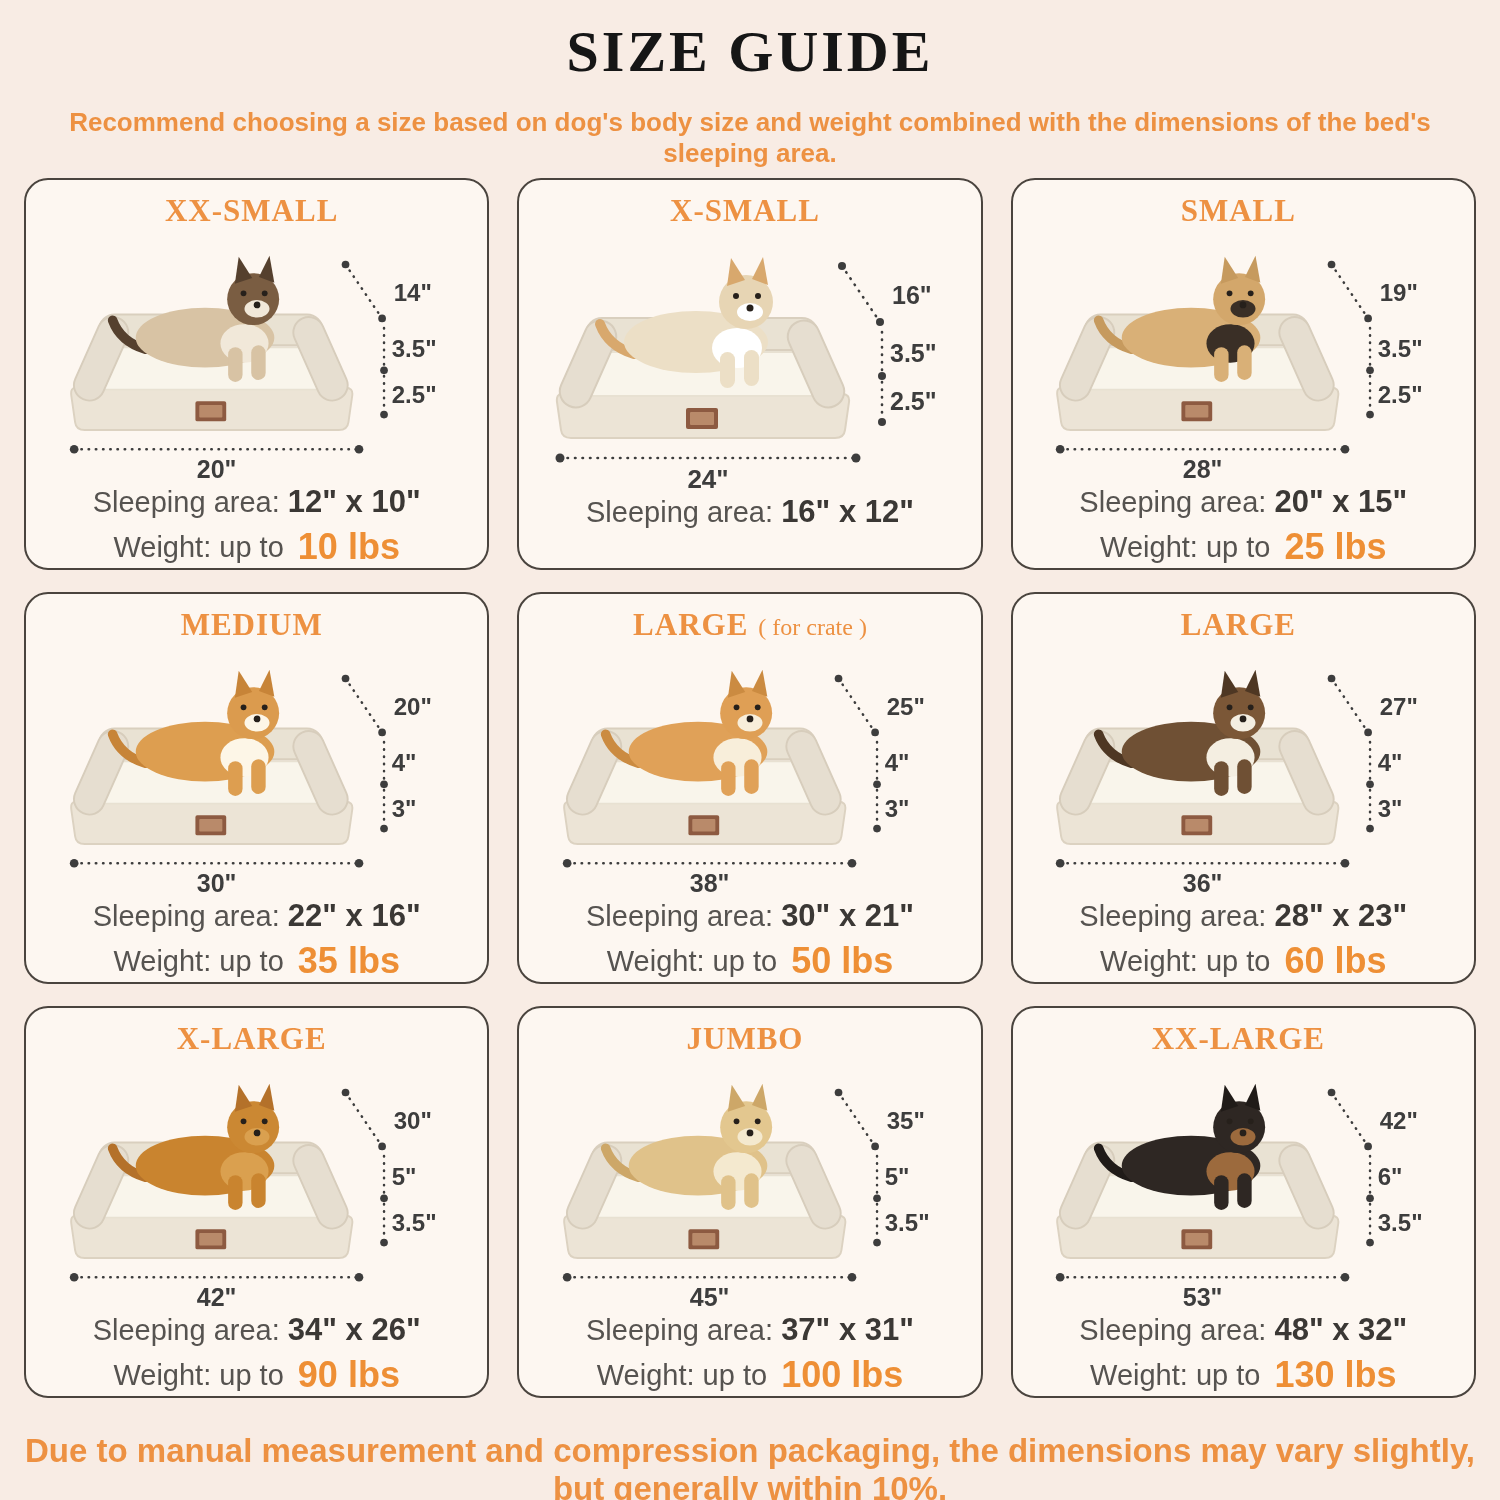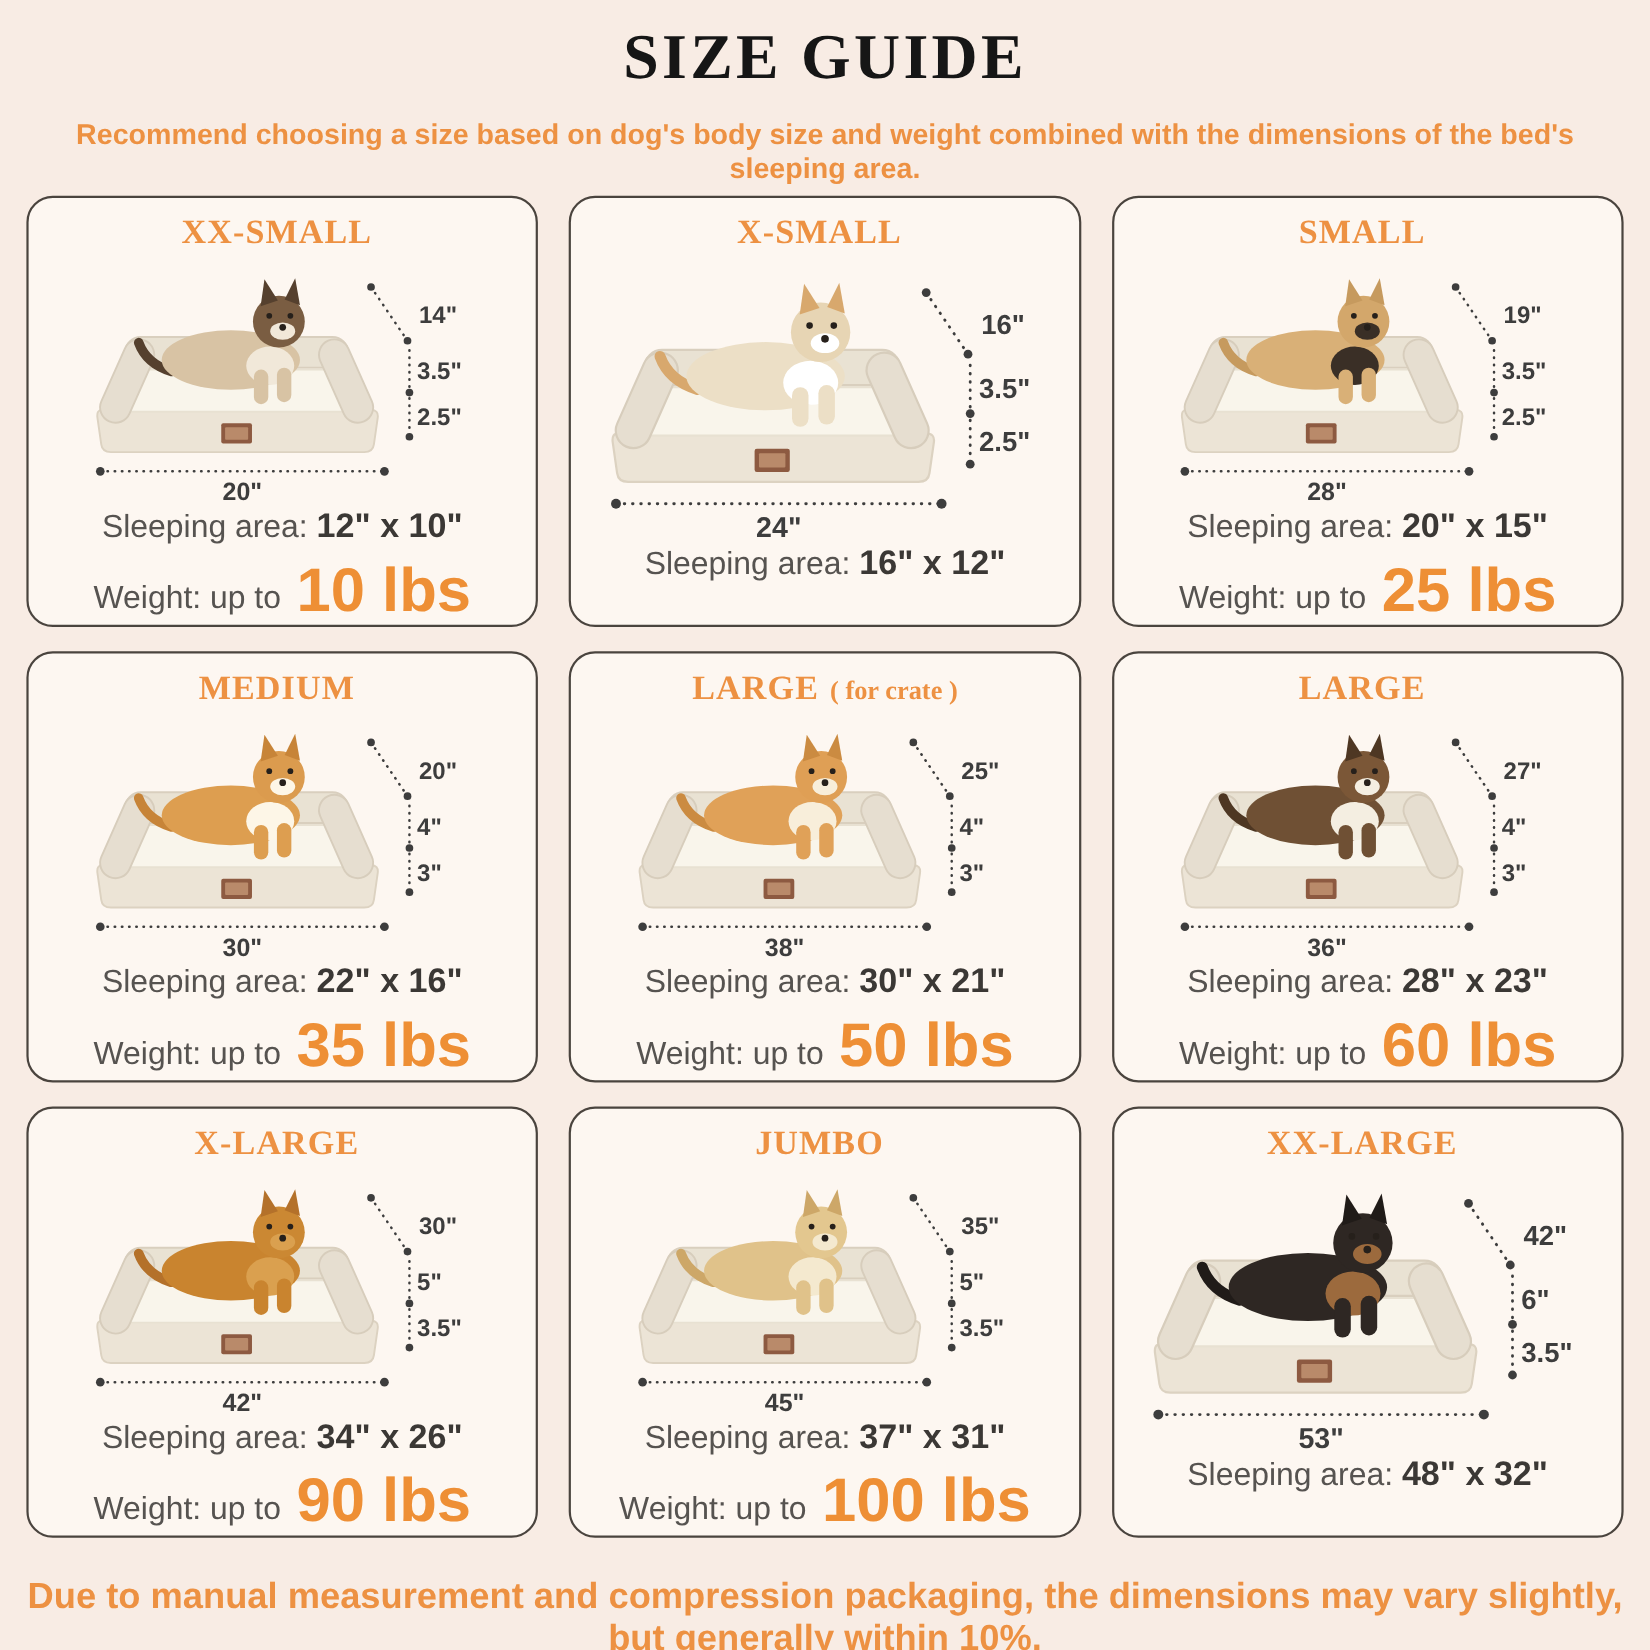--- a/index.html
+++ b/index.html
@@ -41,33 +41,33 @@
   }
   .card-title{
     margin-top:14px;
     font-family:"Liberation Serif",serif;
     font-weight:700;font-size:31px;letter-spacing:1px;
     color:#ed9142;
     text-align:center;line-height:1.1;
     white-space:nowrap;
   }
   .card-title .size-note{
-    font-size:24px;font-weight:700;margin-left:10px;letter-spacing:0;
+    font-size:24px;font-weight:400;margin-left:10px;letter-spacing:0;
   }
   .bed-svg{display:block;margin-top:-2px;}
   .spec-line{
     font-size:29px;color:#565350;line-height:1.0;margin-top:2px;
     text-align:center;white-space:nowrap;
   }
   .spec-line .spec-value{font-weight:700;color:#3b3835;font-size:31px;}
   .weight-line{
     font-size:29px;color:#565350;margin-top:9px;text-align:center;white-space:nowrap;
   }
   .weight-line .weight-value{
-    font-weight:700;color:#ee8f35;font-size:56px;vertical-align:-2px;margin-left:6px;
+    font-weight:700;color:#ee8f35;font-size:36px;vertical-align:-2px;margin-left:6px;
   }
   .footer-note{
     position:absolute;left:0;right:0;top:1432px;
     text-align:center;
     font-weight:700;font-size:33px;
     color:#ed9142;margin:0;
   }
 </style>
 </head>
 <body>
@@ -628,18 +628,23 @@
         <text x="366" y="136" font-size="25" font-weight="700" stroke="none" font-family="Liberation Sans, sans-serif">6"</text>
         <text x="366" y="184" font-size="25" font-weight="700" stroke="none" font-family="Liberation Sans, sans-serif">3.5"</text>
         <text x="184" y="262" font-size="26" font-weight="700" stroke="none" text-anchor="middle" font-family="Liberation Sans, sans-serif">53"</text>
       </g>
     </svg>
 
     <div class="spec-line">
       <span>Sleeping area:</span>
       <span class="spec-value">48" x 32"</span>
     </div>
+    <div class="weight-line">
+      <span>Weight:</span>
+      <span>up to</span>
+      <span class="weight-value">130 lbs</span>
+    </div>
   </div>
     </div>
 
   <p class="footer-note">Due to manual measurement and compression packaging, the dimensions may vary slightly, but generally within 10%.</p>
 
 </div>
 
 </body></html>

